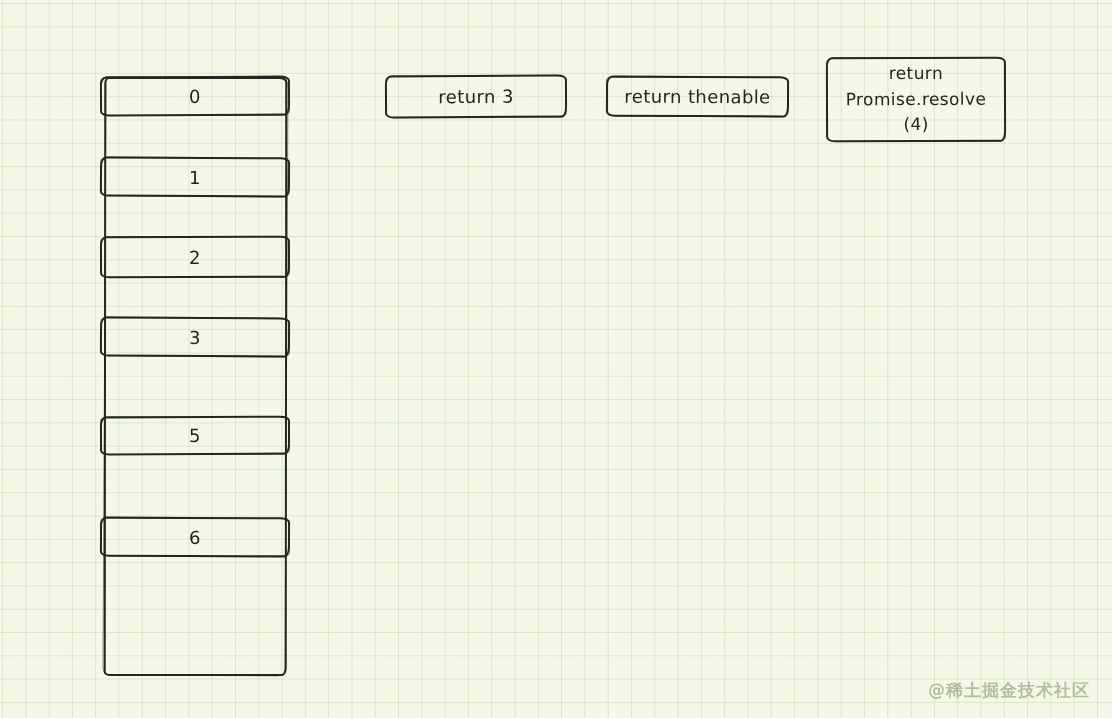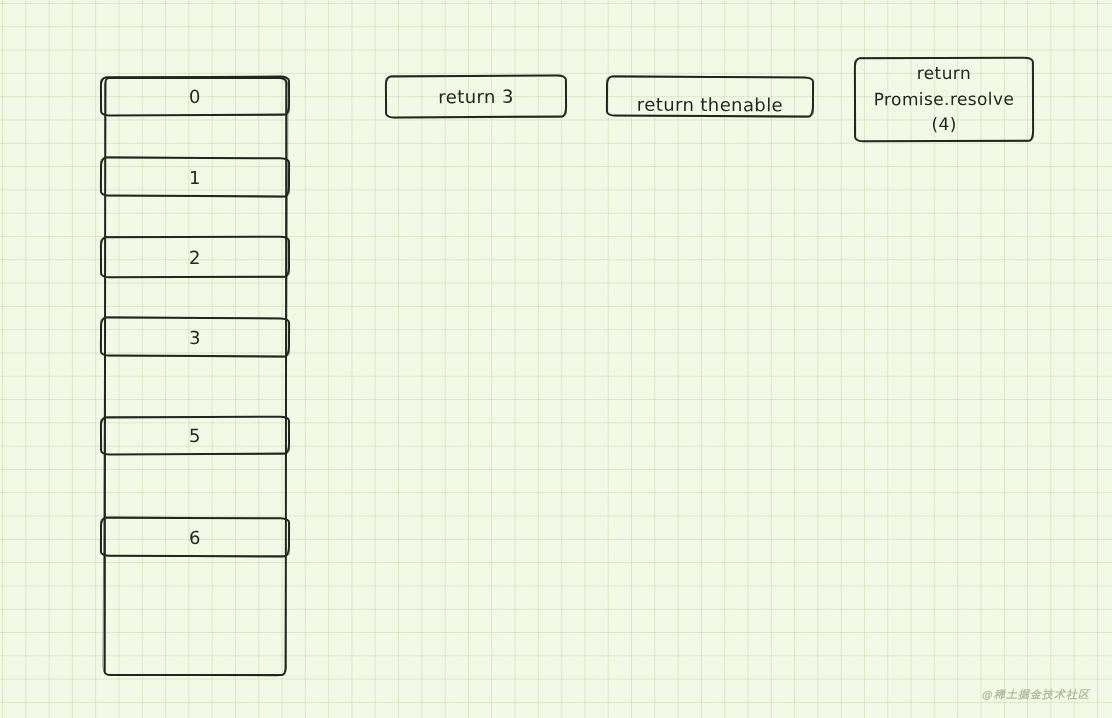--- a/index.html
+++ b/index.html
@@ -48,32 +48,31 @@
   .cell-1{top:157px; transform:rotate(0.25deg);}
   .cell-2{top:236px; height:42px; transform:rotate(-0.2deg);}
   .cell-3{top:317px; transform:rotate(0.3deg);}
   .cell-5{top:416px; height:39px; transform:rotate(-0.25deg);}
   .cell-6{top:517px; transform:rotate(0.2deg);}
   .callout{
     font-size:18px; letter-spacing:0.4px;
     text-align:center;
   }
   .callout-return-4{left:385px; top:75px; width:182px; height:43px; transform:rotate(-0.35deg);}
-  .callout-return-thenable{left:606px; top:76px; width:208px; height:41px; transform:rotate(0.25deg);align-items:flex-end;}
-  .callout-return-promise{left:854px; top:57px; width:180px; height:85px; font-size:17px; transform:rotate(-0.2deg);text-align:center;}
+  .callout-return-thenable{left:606px; top:76px; width:183px; height:41px; transform:rotate(0.25deg);}
+  .callout-return-promise{left:826px; top:57px; width:180px; height:85px; font-size:17px; transform:rotate(-0.2deg);text-align:center;}
   .multiline{white-space:pre-line; line-height:1.5;}
   .watermark{
     position:absolute;
     right:22px; bottom:16px;
-    font-size:11px;
+    font-size:17px;
     letter-spacing:1px;
     color:#aab295;
     opacity:0.85;
     font-weight:bold;
-    font-style:italic;
   }
 </style>
 </head>
 <body>
 
 <div class="canvas">
 
   <div class="sketch queue-column"></div>
 
   <div class="sketch cell cell-0">

